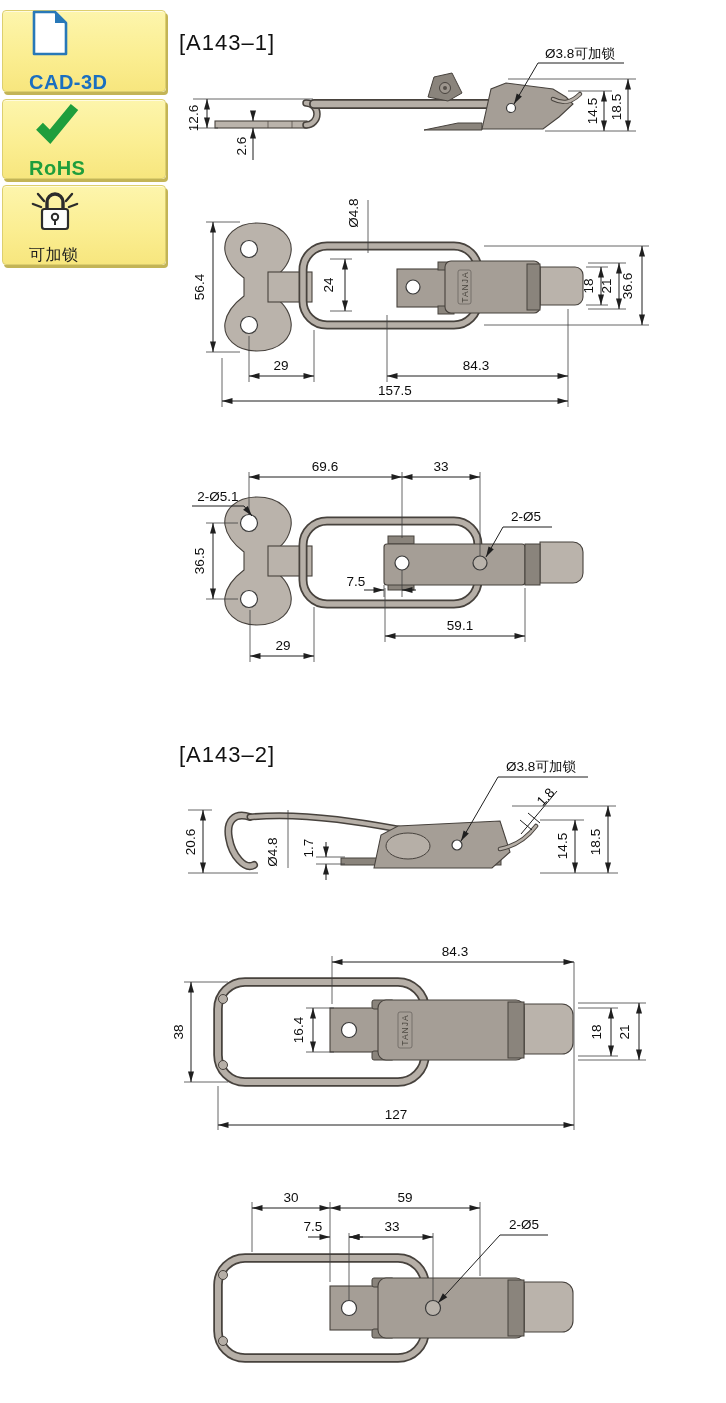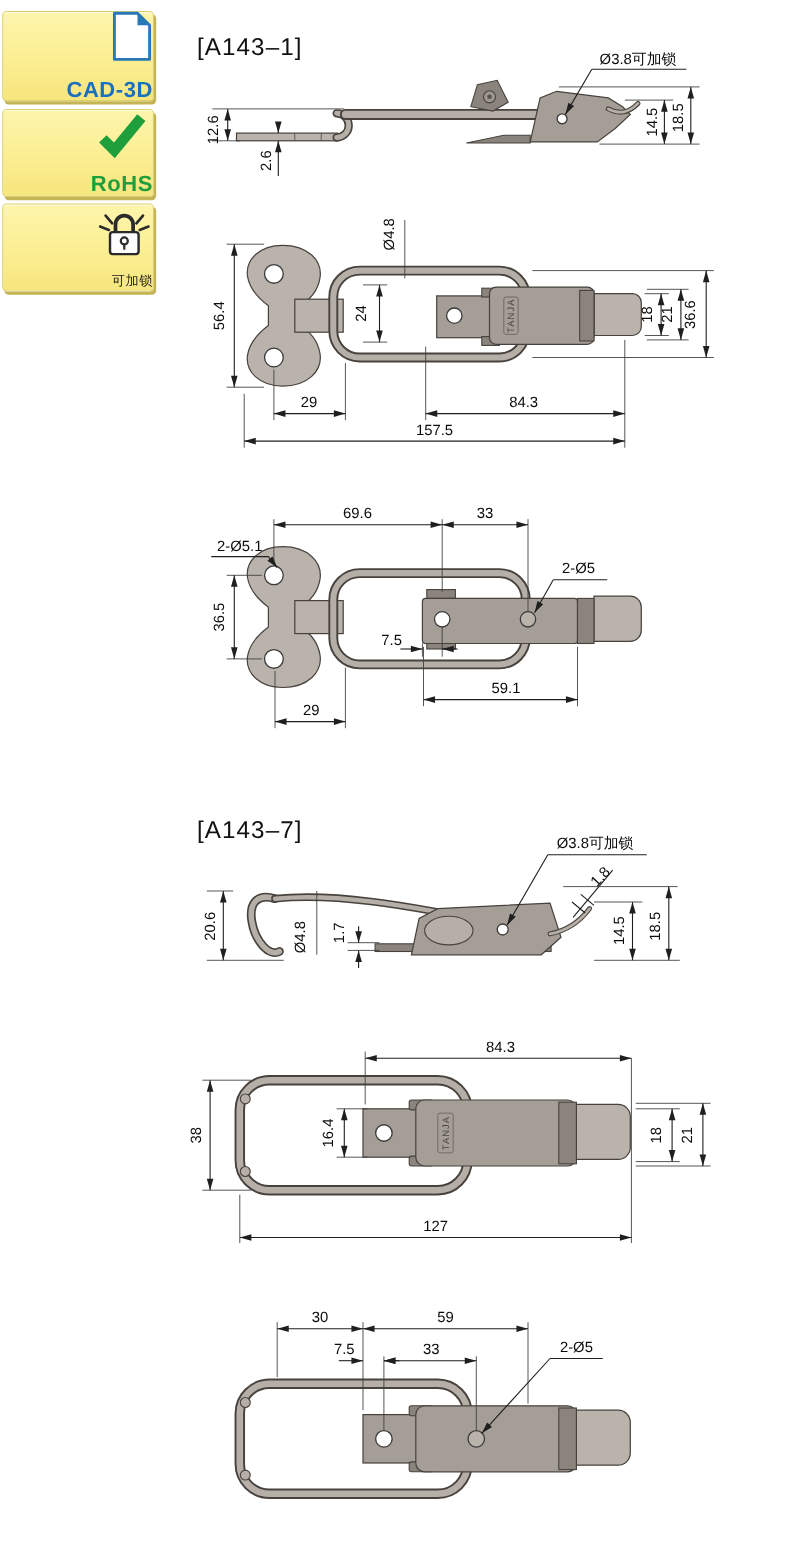--- a/index.html
+++ b/index.html
@@ -2,25 +2,25 @@
 <html><head>
 <meta charset="utf-8">
 <style>
   html,body{margin:0;padding:0;background:#fff;}
   #page{position:relative;width:726px;height:1403px;background:#fff;overflow:hidden;
         font-family:"Liberation Sans",sans-serif;}
   
   .badge{position:absolute;left:2px;width:136px;border-radius:4px;
          background:linear-gradient(180deg,#fdf5ac 0%,#fbee92 55%,#f7e67e 100%);
          border:1px solid #ddcf6e;box-shadow:2px 3px 0 #c3b456, inset 0 1px 0 #fffbe0;
-         display:flex;flex-direction:column;align-items:flex-end;justify-content:center;gap:16px;}
+         display:flex;flex-direction:column;align-items:flex-start;justify-content:center;gap:16px;padding-left:26px;}
   .blabel{font-weight:bold;font-size:20px;letter-spacing:0.5px;line-height:1;}
   .c-blue{color:#1a6fc0;}
   .c-green{color:#1f9e3c;}
-  .c-black{color:#1c1c1c;font-weight:normal;font-size:12px;}
+  .c-black{color:#1c1c1c;font-weight:normal;font-size:16px;}
   
   .sect-title{position:absolute;font-size:22px;color:#111;letter-spacing:1px;}
   
   svg{position:absolute;overflow:visible;}
   .ext{stroke:#3f3f3f;stroke-width:0.8;fill:none;}
   .dim{stroke:#1f1f1f;stroke-width:1;fill:none;}
   .dt{font-family:"Liberation Sans",sans-serif;font-size:13.5px;fill:#0c0c0c;text-anchor:middle;}
   .stamp{font-family:"Liberation Sans",sans-serif;font-size:8.5px;fill:#4a463f;letter-spacing:1px;text-anchor:middle;}
   .metal{fill:#a59e96;stroke:#47423d;stroke-width:1.1;}
   .metalL{fill:#bab3ab;stroke:#47423d;stroke-width:1.1;}
@@ -59,21 +59,21 @@
       <line x1="48" y1="17" x2="40" y2="20" stroke="#2b2b2b" stroke-width="2.4" stroke-linecap="round"></line>
       <path d="M18,22 v-7 a8,8 0 0 1 16,0 v7" stroke="#2b2b2b" stroke-width="3.4" fill="none"></path>
       <rect x="13" y="22" width="26" height="20" rx="2.5" fill="#fdfdfd" stroke="#2b2b2b" stroke-width="2.2"></rect>
       <circle cx="26" cy="30" r="3.2" fill="none" stroke="#2b2b2b" stroke-width="2"></circle>
       <line x1="26" y1="33" x2="26" y2="38" stroke="#2b2b2b" stroke-width="2"></line>
     </svg>
     <div class="blabel c-black">可加锁</div>
   </div>
 
   <div class="sect-title" style="left:179px;top:30px;text-align:center;">[A143–1]</div>
-  <div class="sect-title" style="left:179px;top:742px;">[A143–7]</div>
+  <div class="sect-title" style="left:179px;top:742px;">[A143–2]</div>
 
   <svg style="left:170px;top:38px;" width="475" height="150" viewBox="170 38 475 150">
     <defs>
         <marker id="ar1" markerWidth="13" markerHeight="8" refX="11.5" refY="4" orient="auto-start-reverse" markerUnits="userSpaceOnUse">
           <path d="M1,1 L11.5,4 L1,7 Z" fill="#1f1f1f"></path>
         </marker>
       </defs>
     <g>
       <rect x="215" y="121" width="92" height="7" class="metalL"></rect>
       <line x1="268" y1="121" x2="268" y2="128" class="seam"></line>

